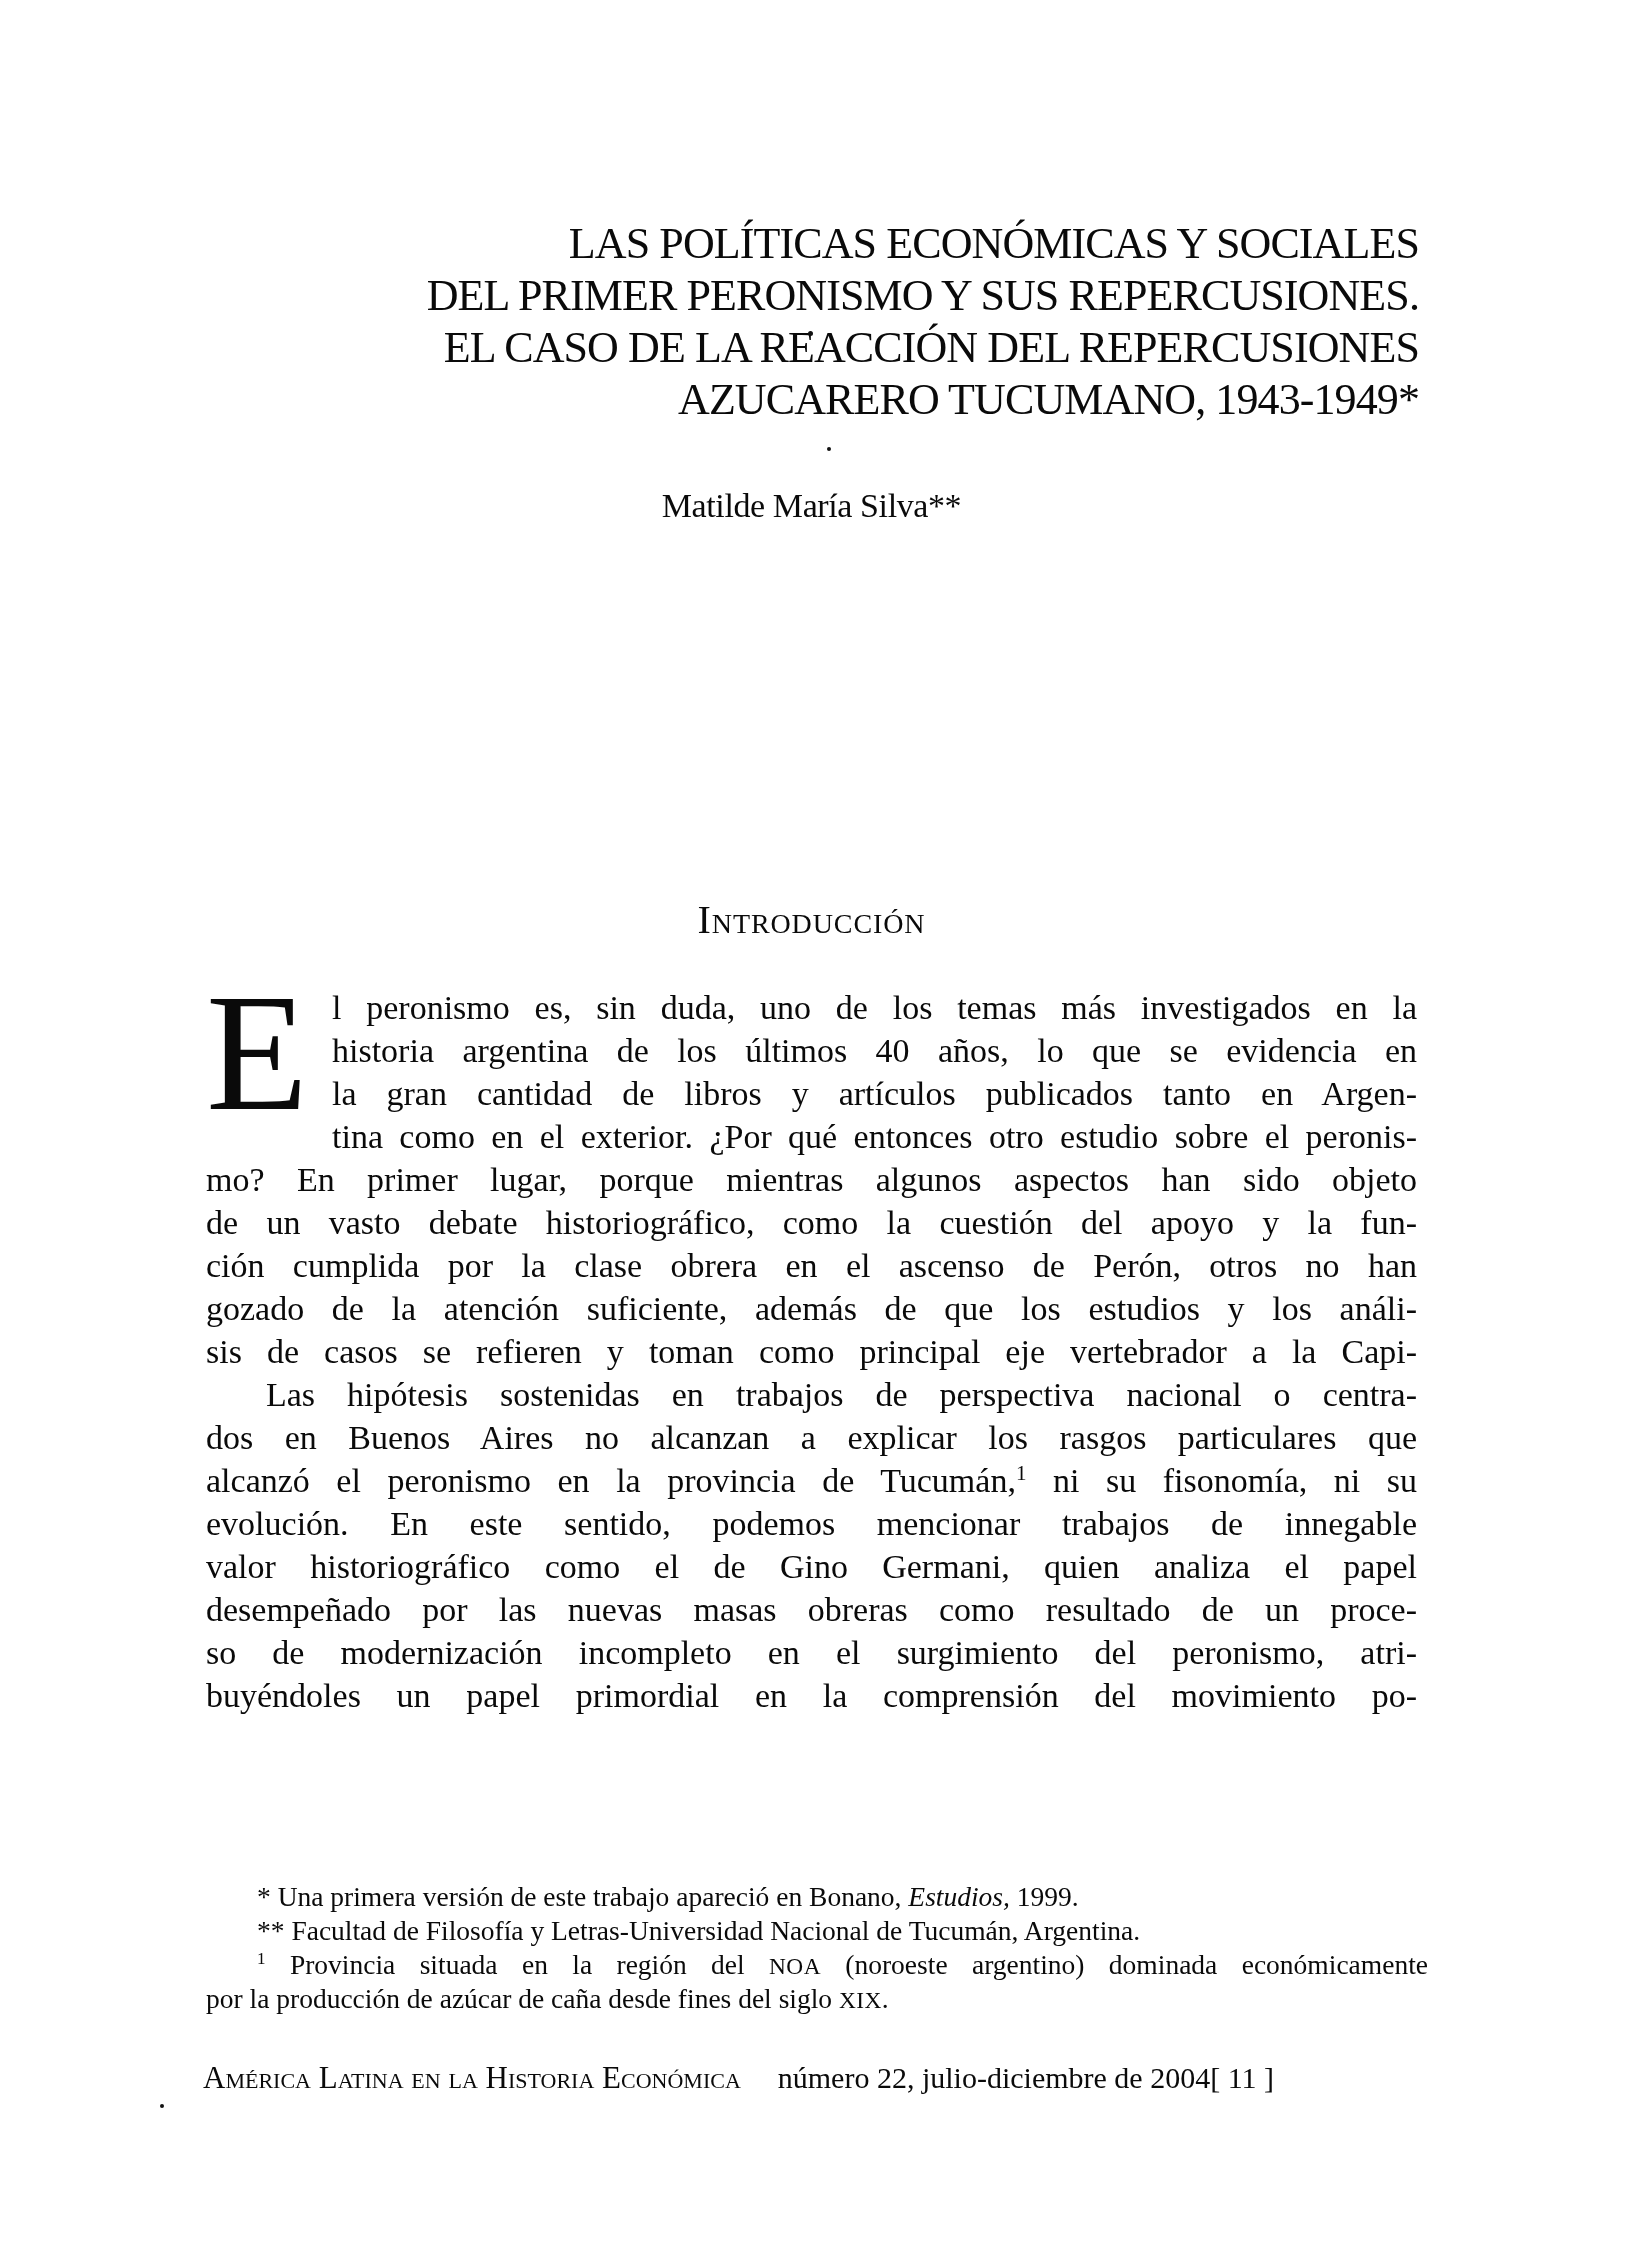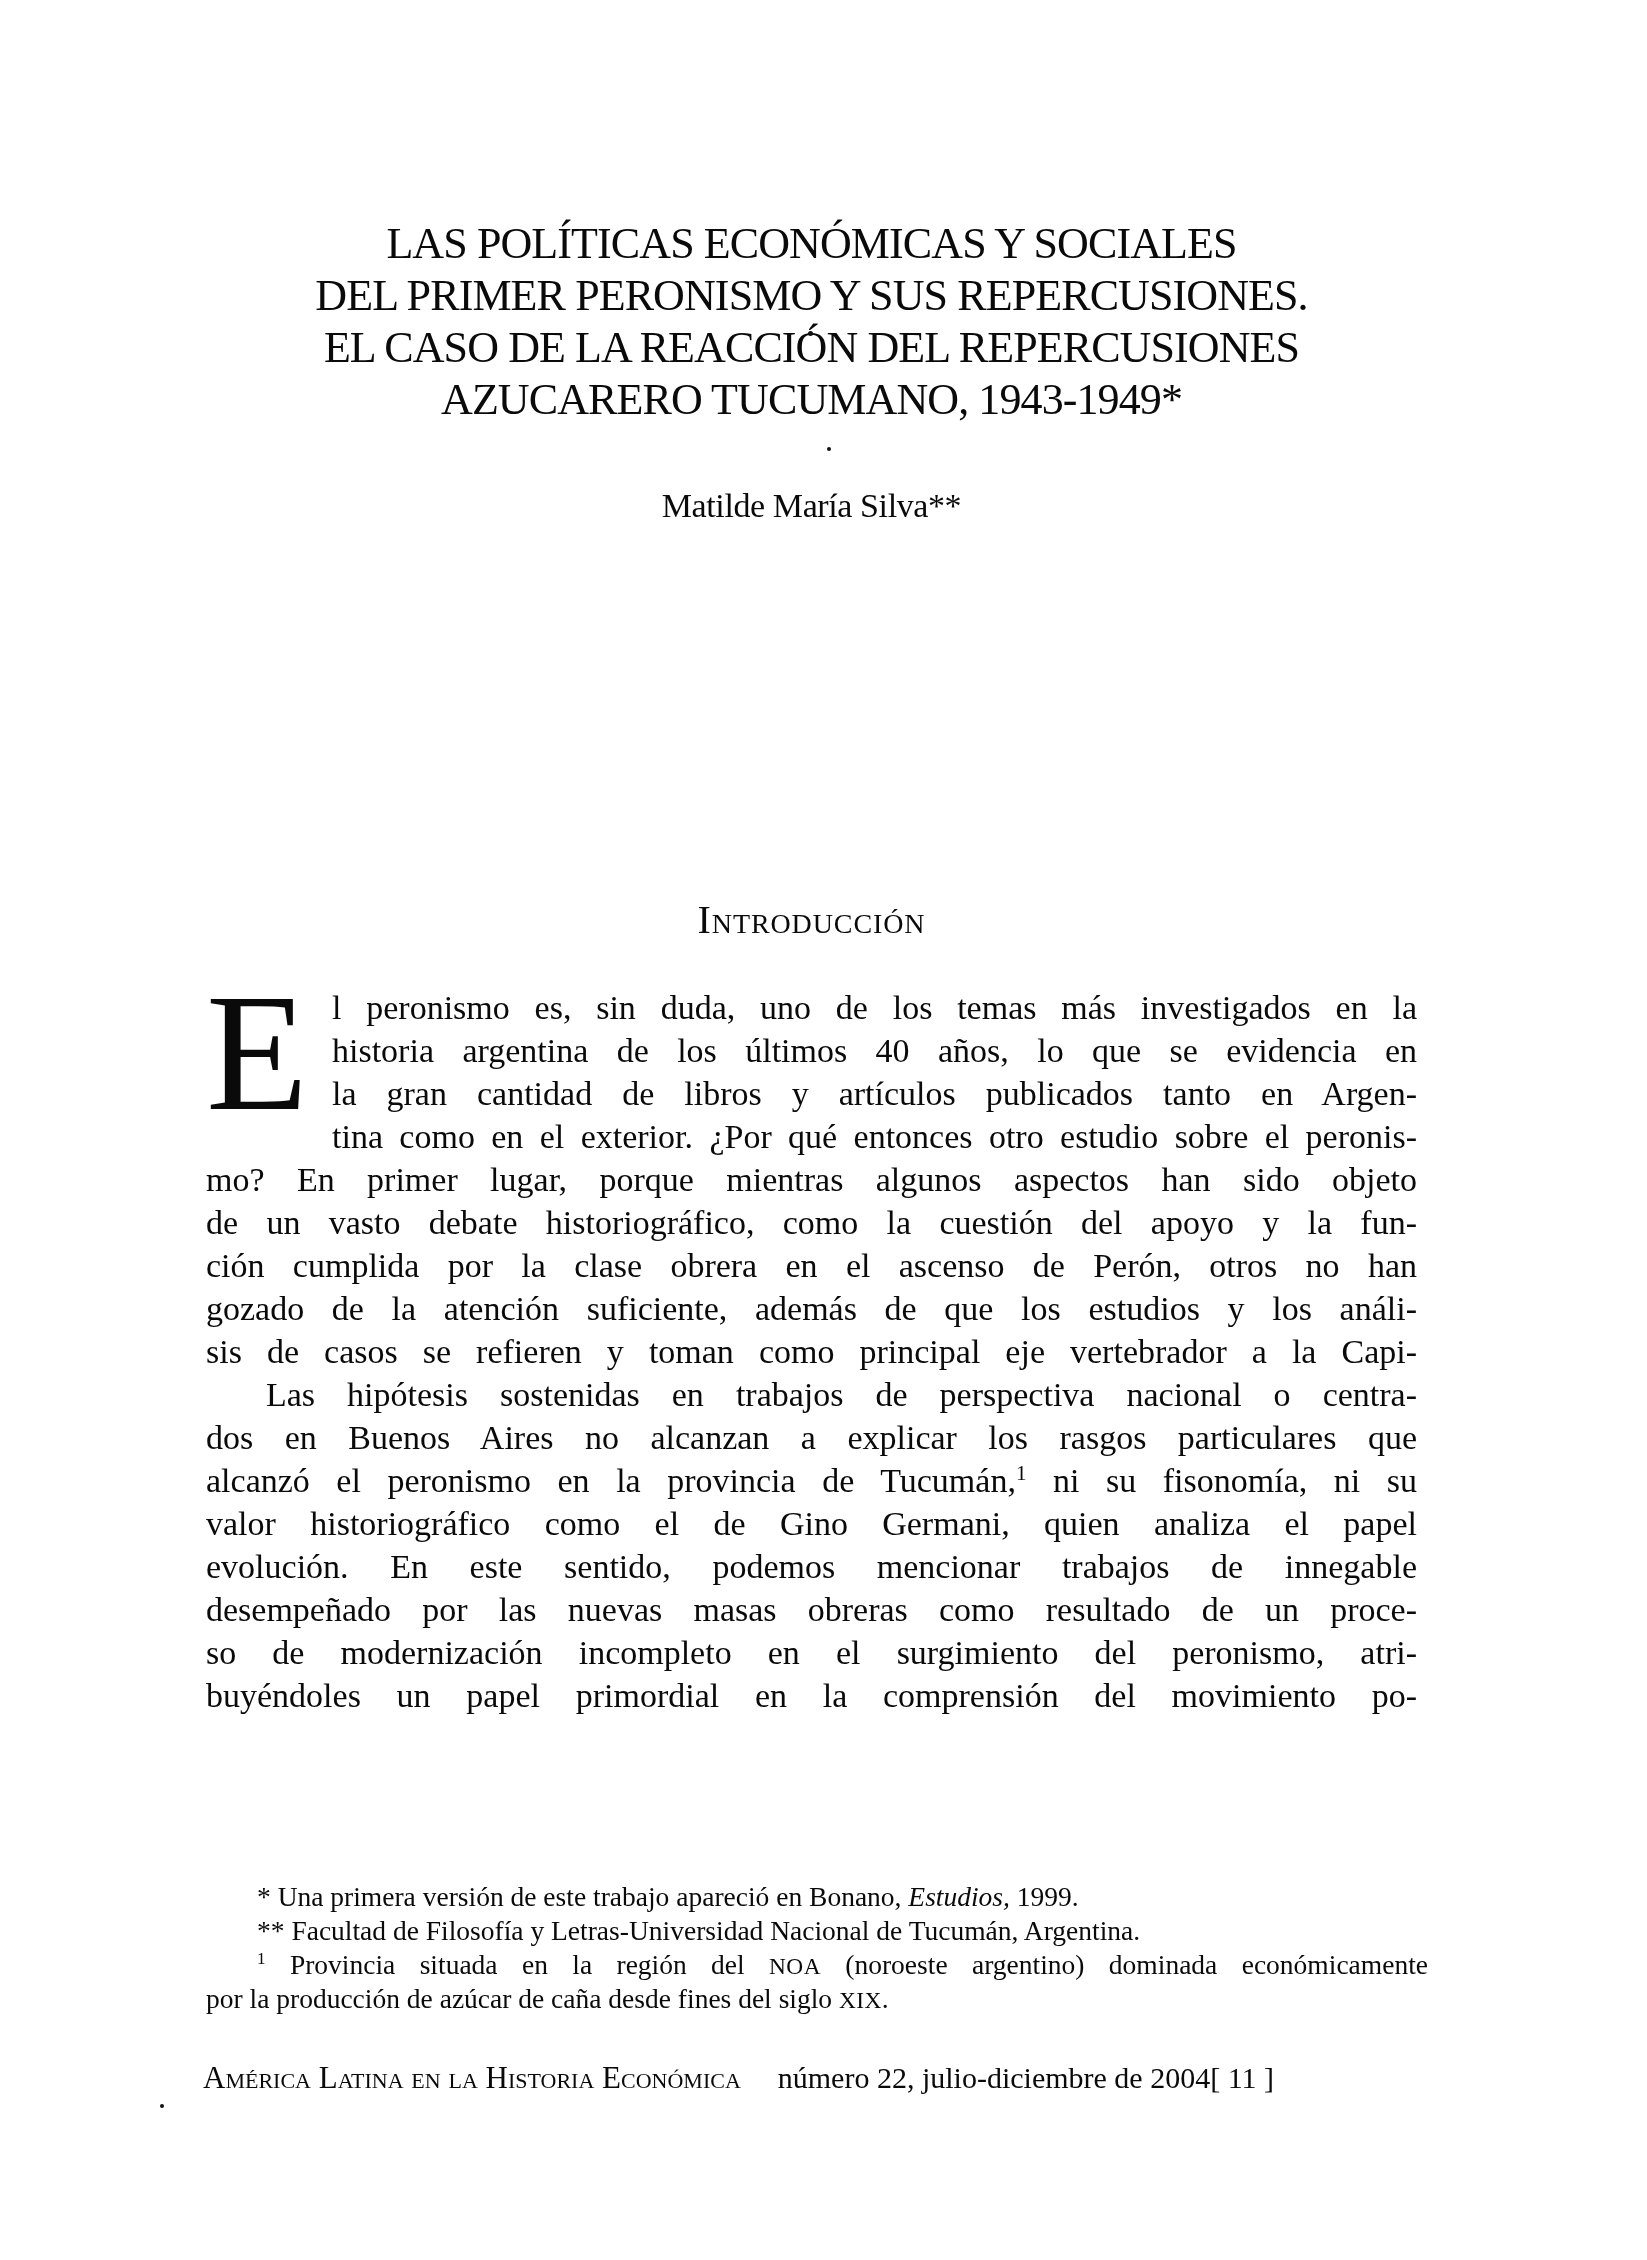--- a/index.html
+++ b/index.html
@@ -22,21 +22,21 @@
     position: absolute;
     top: 218px;
     left: 204px;
     width: 1215px;
     font-size: 44px;
     line-height: 52px;
     letter-spacing: -0.9px;
     text-align: center;
   }
   #title-block .tline {
-    text-align: center;
+    text-align: right;
     height: 52px;
     overflow: hidden;
     white-space: nowrap;
   }
 
   
   #author-line {
     position: absolute;
     top: 481px;
     left: 204px;
@@ -185,22 +185,22 @@
           <div class="tline just">de un vasto debate historiográfico, como la cuestión del apoyo y la fun-</div>
           <div class="tline just">ción cumplida por la clase obrera en el ascenso de Perón, otros no han</div>
           <div class="tline just">gozado de la atención suficiente, además de que los estudios y los análi-</div>
           <div class="tline just">sis de casos se refieren y toman como principal eje vertebrador a la Capi-</div>
         </div>
     </div>
     <div>
         <div class="tline just indent">Las hipótesis sostenidas en trabajos de perspectiva nacional o centra-</div>
         <div class="tline just">dos en Buenos Aires no alcanzan a explicar los rasgos particulares que</div>
         <div class="tline just"><span>alcanzó el peronismo en la provincia de Tucumán,</span><span class="seg-sup">1</span><span> ni su fisonomía, ni su</span></div>
+        <div class="tline just">evolución. En este sentido, podemos mencionar trabajos de innegable</div>
         <div class="tline just">valor historiográfico como el de Gino Germani, quien analiza el papel</div>
-        <div class="tline just">evolución. En este sentido, podemos mencionar trabajos de innegable</div>
         <div class="tline just">desempeñado por las nuevas masas obreras como resultado de un proce-</div>
         <div class="tline just">so de modernización incompleto en el surgimiento del peronismo, atri-</div>
         <div class="tline just">buyéndoles un papel primordial en la comprensión del movimiento po-</div>
       </div>
   </div>
 
   <div id="footnotes">
       <div class="tline indent"><span>* Una primera versión de este trabajo apareció en Bonano, </span><span class="seg-italic">Estudios,</span><span> 1999.</span></div>
       <div class="tline indent">** Facultad de Filosofía y Letras-Universidad Nacional de Tucumán, Argentina.</div>
       <div class="tline just indent"><span class="seg-sup">1</span><span> Provincia situada en la región del </span><span class="seg-sc">NOA</span><span> (noroeste argentino) dominada económicamente</span></div>

